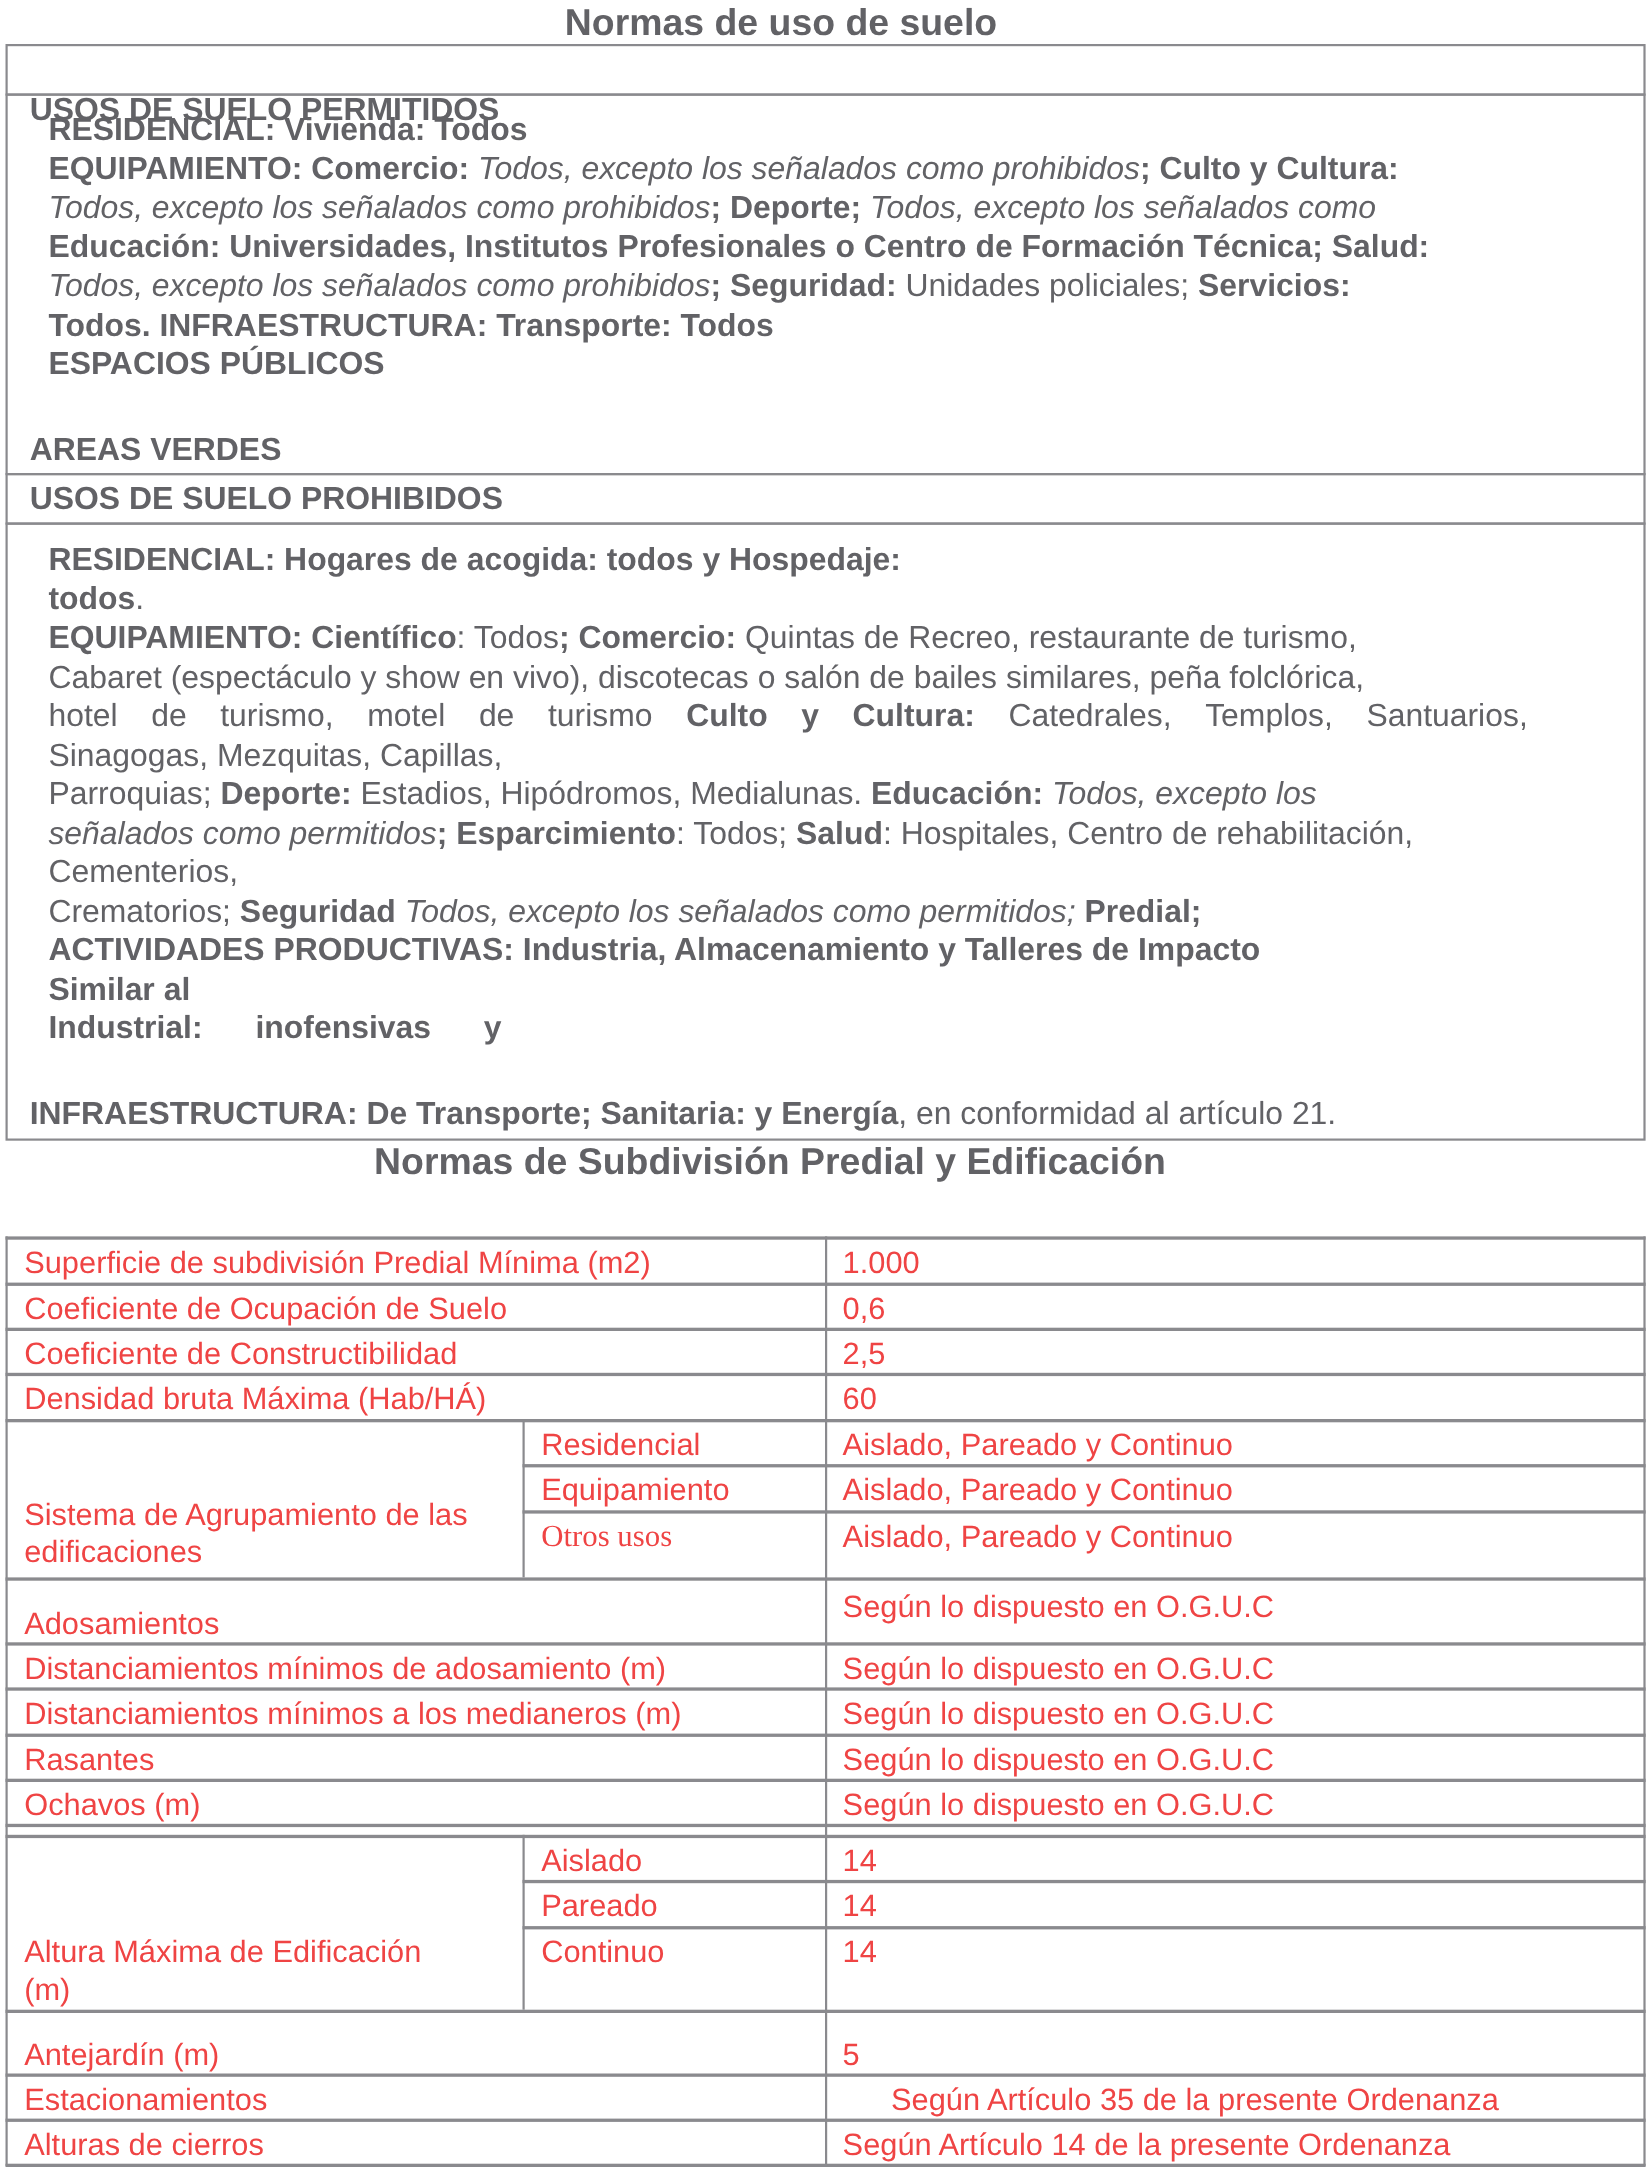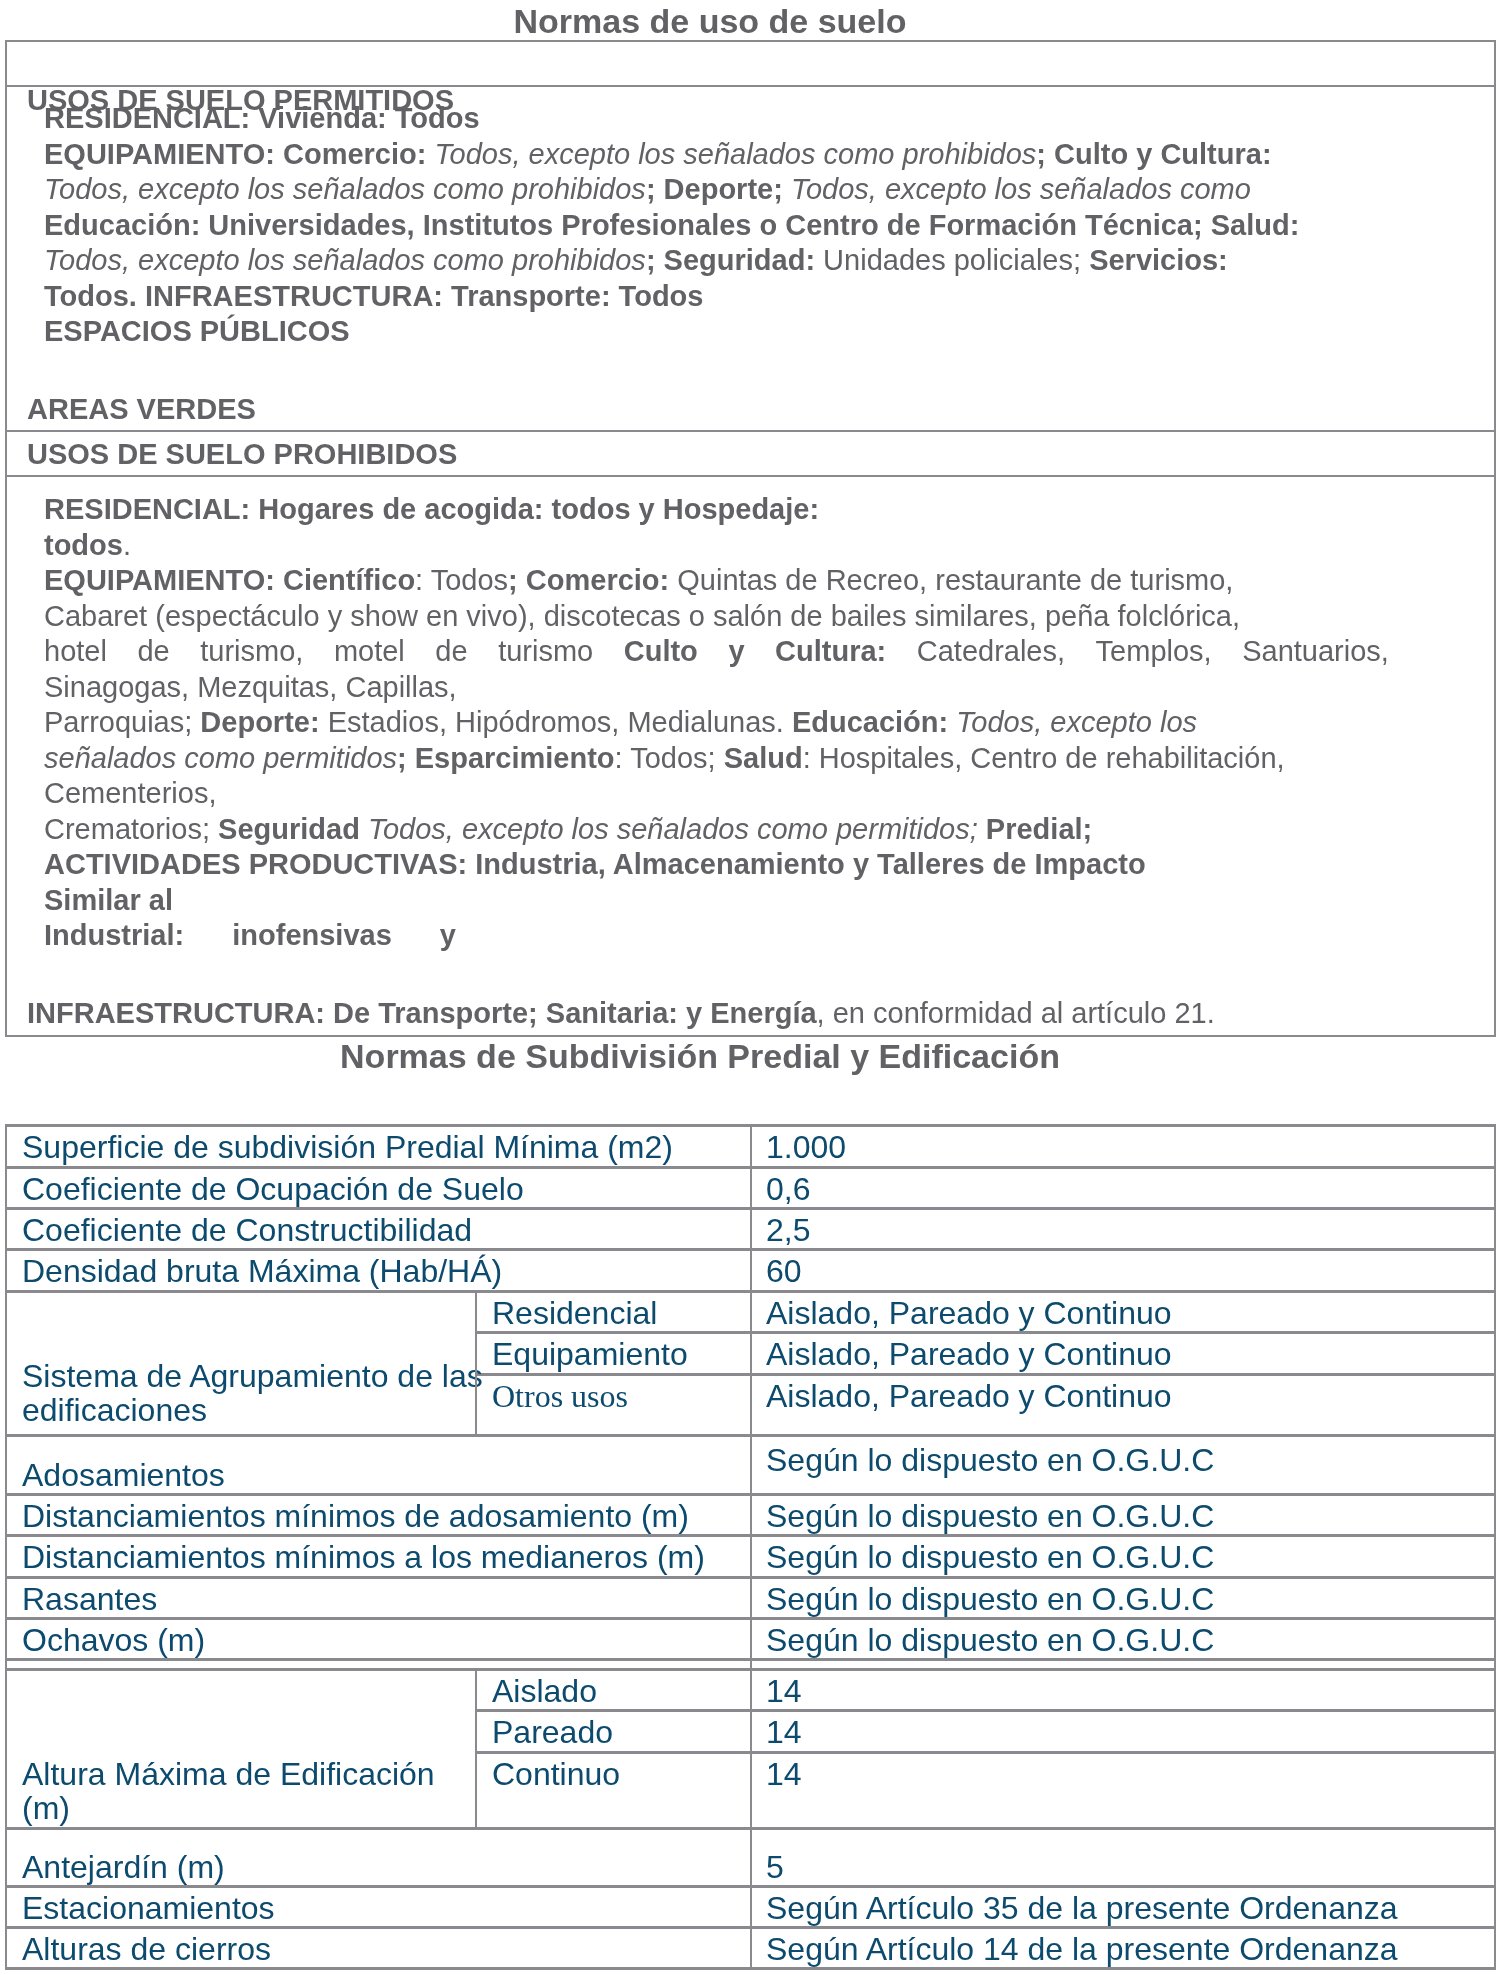--- a/index.html
+++ b/index.html
@@ -24,21 +24,21 @@
     position: absolute; left: 44px; width: 1420px; font-size: 29px; line-height: 35.5px;
   }
   .para b { font-weight: bold; }
   .para i { font-style: italic; }
   .line { display: block; white-space: nowrap; }
   .just { display: flex; justify-content: space-between; white-space: nowrap; width: 1345px; }
   .hline { position: absolute; height: 3px; background: #8a8a8e; }
   .vline { position: absolute; width: 2px; background: #8a8a8e; }
 
   
-  .cell { position: absolute; font-size: 32px; line-height: 33px; color: #0c4a6e; white-space: nowrap; }
+  .cell { position: absolute; font-size: 28px; line-height: 33px; color: #ef4444; white-space: nowrap; }
 </style>
 </head>
 <body>
 
 <div id="title1" class="title">Normas de uso de suelo</div>
 
 <div class="box" style="top:40px;height:47px;"></div>
 <div class="hdr" style="top:47px;margin-top:36px;">USOS DE SUELO PERMITIDOS</div>
 
 <div class="box" style="top:85px;height:347px;"></div>
@@ -146,21 +146,21 @@
     <div class="cell" style="left: 492px; top: 1758px;">Continuo</div>
     <div class="cell" style="left: 766px; top: 1758px;">14</div>
     <div class="cell" style="left: 22px; top: 1758px;">Altura Máxima de Edificación</div>
     <div class="cell" style="left: 22px; top: 1792px;">(m)</div>
     <div class="vline" style="left: 475px; top: 1668px; height: 159px;"></div>
     <div class="hline" style="top: 1827px; left: 5px; width: 1491px;"></div>
     <div class="cell" style="left: 22px; top: 1851px;">Antejardín (m)</div>
     <div class="cell" style="left: 766px; top: 1851px;">5</div>
     <div class="hline" style="top: 1885px; left: 5px; width: 1491px;"></div>
     <div class="cell" style="left: 22px; top: 1892px;">Estacionamientos</div>
-    <div class="cell" style="left: 766px; top: 1892px;">Según Artículo 35 de la presente Ordenanza</div>
+    <div class="cell" style="left: 810px; top: 1892px;">Según Artículo 35 de la presente Ordenanza</div>
     <div class="hline" style="top: 1926px; left: 5px; width: 1491px;"></div>
     <div class="cell" style="left: 22px; top: 1933px;">Alturas de cierros</div>
     <div class="cell" style="left: 766px; top: 1933px;">Según Artículo 14 de la presente Ordenanza</div>
     <div class="hline" style="top: 1967px; left: 5px; width: 1491px;"></div>
     <div class="vline" style="left: 5px; top: 1124px; height: 845px;"></div>
     <div class="vline" style="left: 1494px; top: 1124px; height: 845px;"></div>
     <div class="vline" style="left: 750px; top: 1124px; height: 845px;"></div>
   </div>
 
 </body></html>

